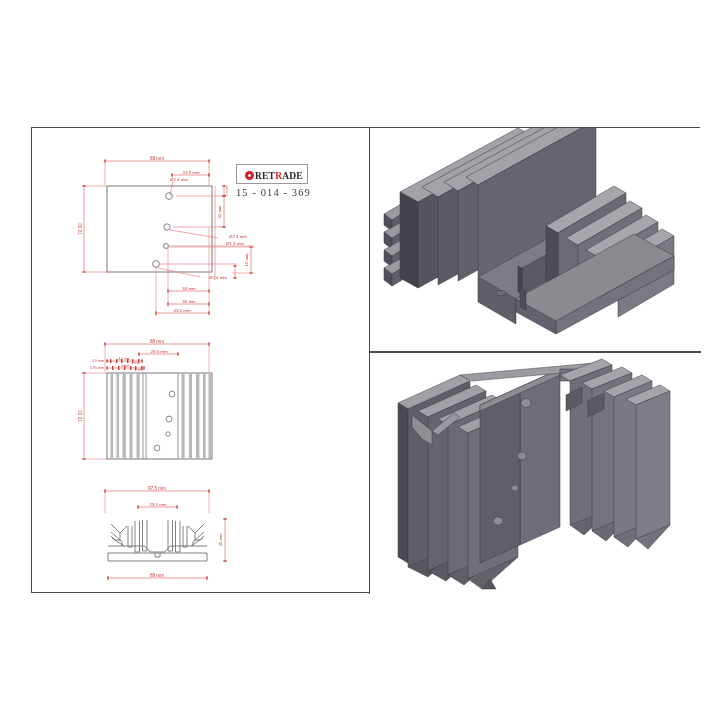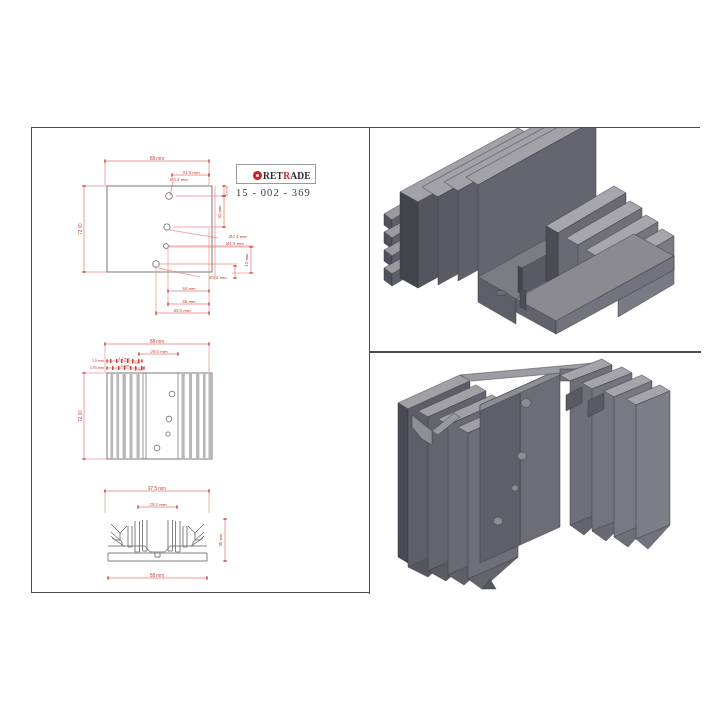--- a/index.html
+++ b/index.html
@@ -18,21 +18,21 @@
   .panel{position:absolute;overflow:hidden;}
   #panel-drawings{left:0;top:0;width:337px;height:466px;}
   #panel-iso-top{left:338px;top:0;width:331px;height:223px;}
   #panel-iso-bottom{left:338px;top:225px;width:331px;height:241px;}
 
   svg{display:block;}
 
   
   #logo-block{position:absolute;left:204px;top:36px;width:100px;}
   #logo-badge{display:inline-block;border:1.3px solid #9a9a9a;background:#fff;
-              padding:1px 4px 1px 16px;line-height:1;white-space:nowrap;}
+              padding:1px 4px 1px 8px;line-height:1;white-space:nowrap;}
   #logo-dot{display:inline-block;width:9px;height:9px;border-radius:50%;
             background:#d4202a;vertical-align:-1px;margin-right:1px;position:relative;}
   #logo-dot::after{content:"";position:absolute;left:3px;top:3px;width:3px;height:3px;
             border-radius:50%;background:#fff;}
   .logo-txt{font-size:9.5px;font-weight:bold;letter-spacing:.2px;
             font-family:"Liberation Serif","DejaVu Serif",serif;}
   .lt-dark{color:#2a2a2a;}
   .lt-red{color:#d4202a;}
   #logo-code{margin-top:3px;font-size:10.5px;color:#3a3a3a;letter-spacing:1.1px;
              font-family:"Liberation Serif","DejaVu Serif",serif;}
@@ -261,21 +261,21 @@
             <line x1="76" y1="450" x2="175" y2="450" stroke="#e8827c" stroke-width="0.8" marker-start="url(#tick)" marker-end="url(#tick)"></line>
             <text x="125" y="448.5" font-size="4.6" fill="#c8403a" text-anchor="middle">88 mm</text>
           </g>
         </g>
       </svg>
 
       <div id="logo-block">
         <div id="logo-badge">
           <span id="logo-dot"></span><span class="logo-txt lt-dark">RET</span><span class="logo-txt lt-red">R</span><span class="logo-txt lt-dark">ADE</span>
         </div>
-        <div id="logo-code">15 - 002 - 369</div>
+        <div id="logo-code">15 - 014 - 369</div>
       </div>
     </div>
 
     <div class="panel" id="panel-iso-top">
       <svg width="331" height="223" viewBox="0 0 331 223">
         <rect x="0" y="0" width="331" height="223" fill="#ffffff"></rect>
         <g stroke="#3a3a42" stroke-width="0.5" stroke-linejoin="round">
 
           <polygon points="14,86 38,72 46,77 22,92" fill="#9a9aa0"></polygon>
           <polygon points="14,86 22,92 22,103 14,97" fill="#50505a"></polygon>

